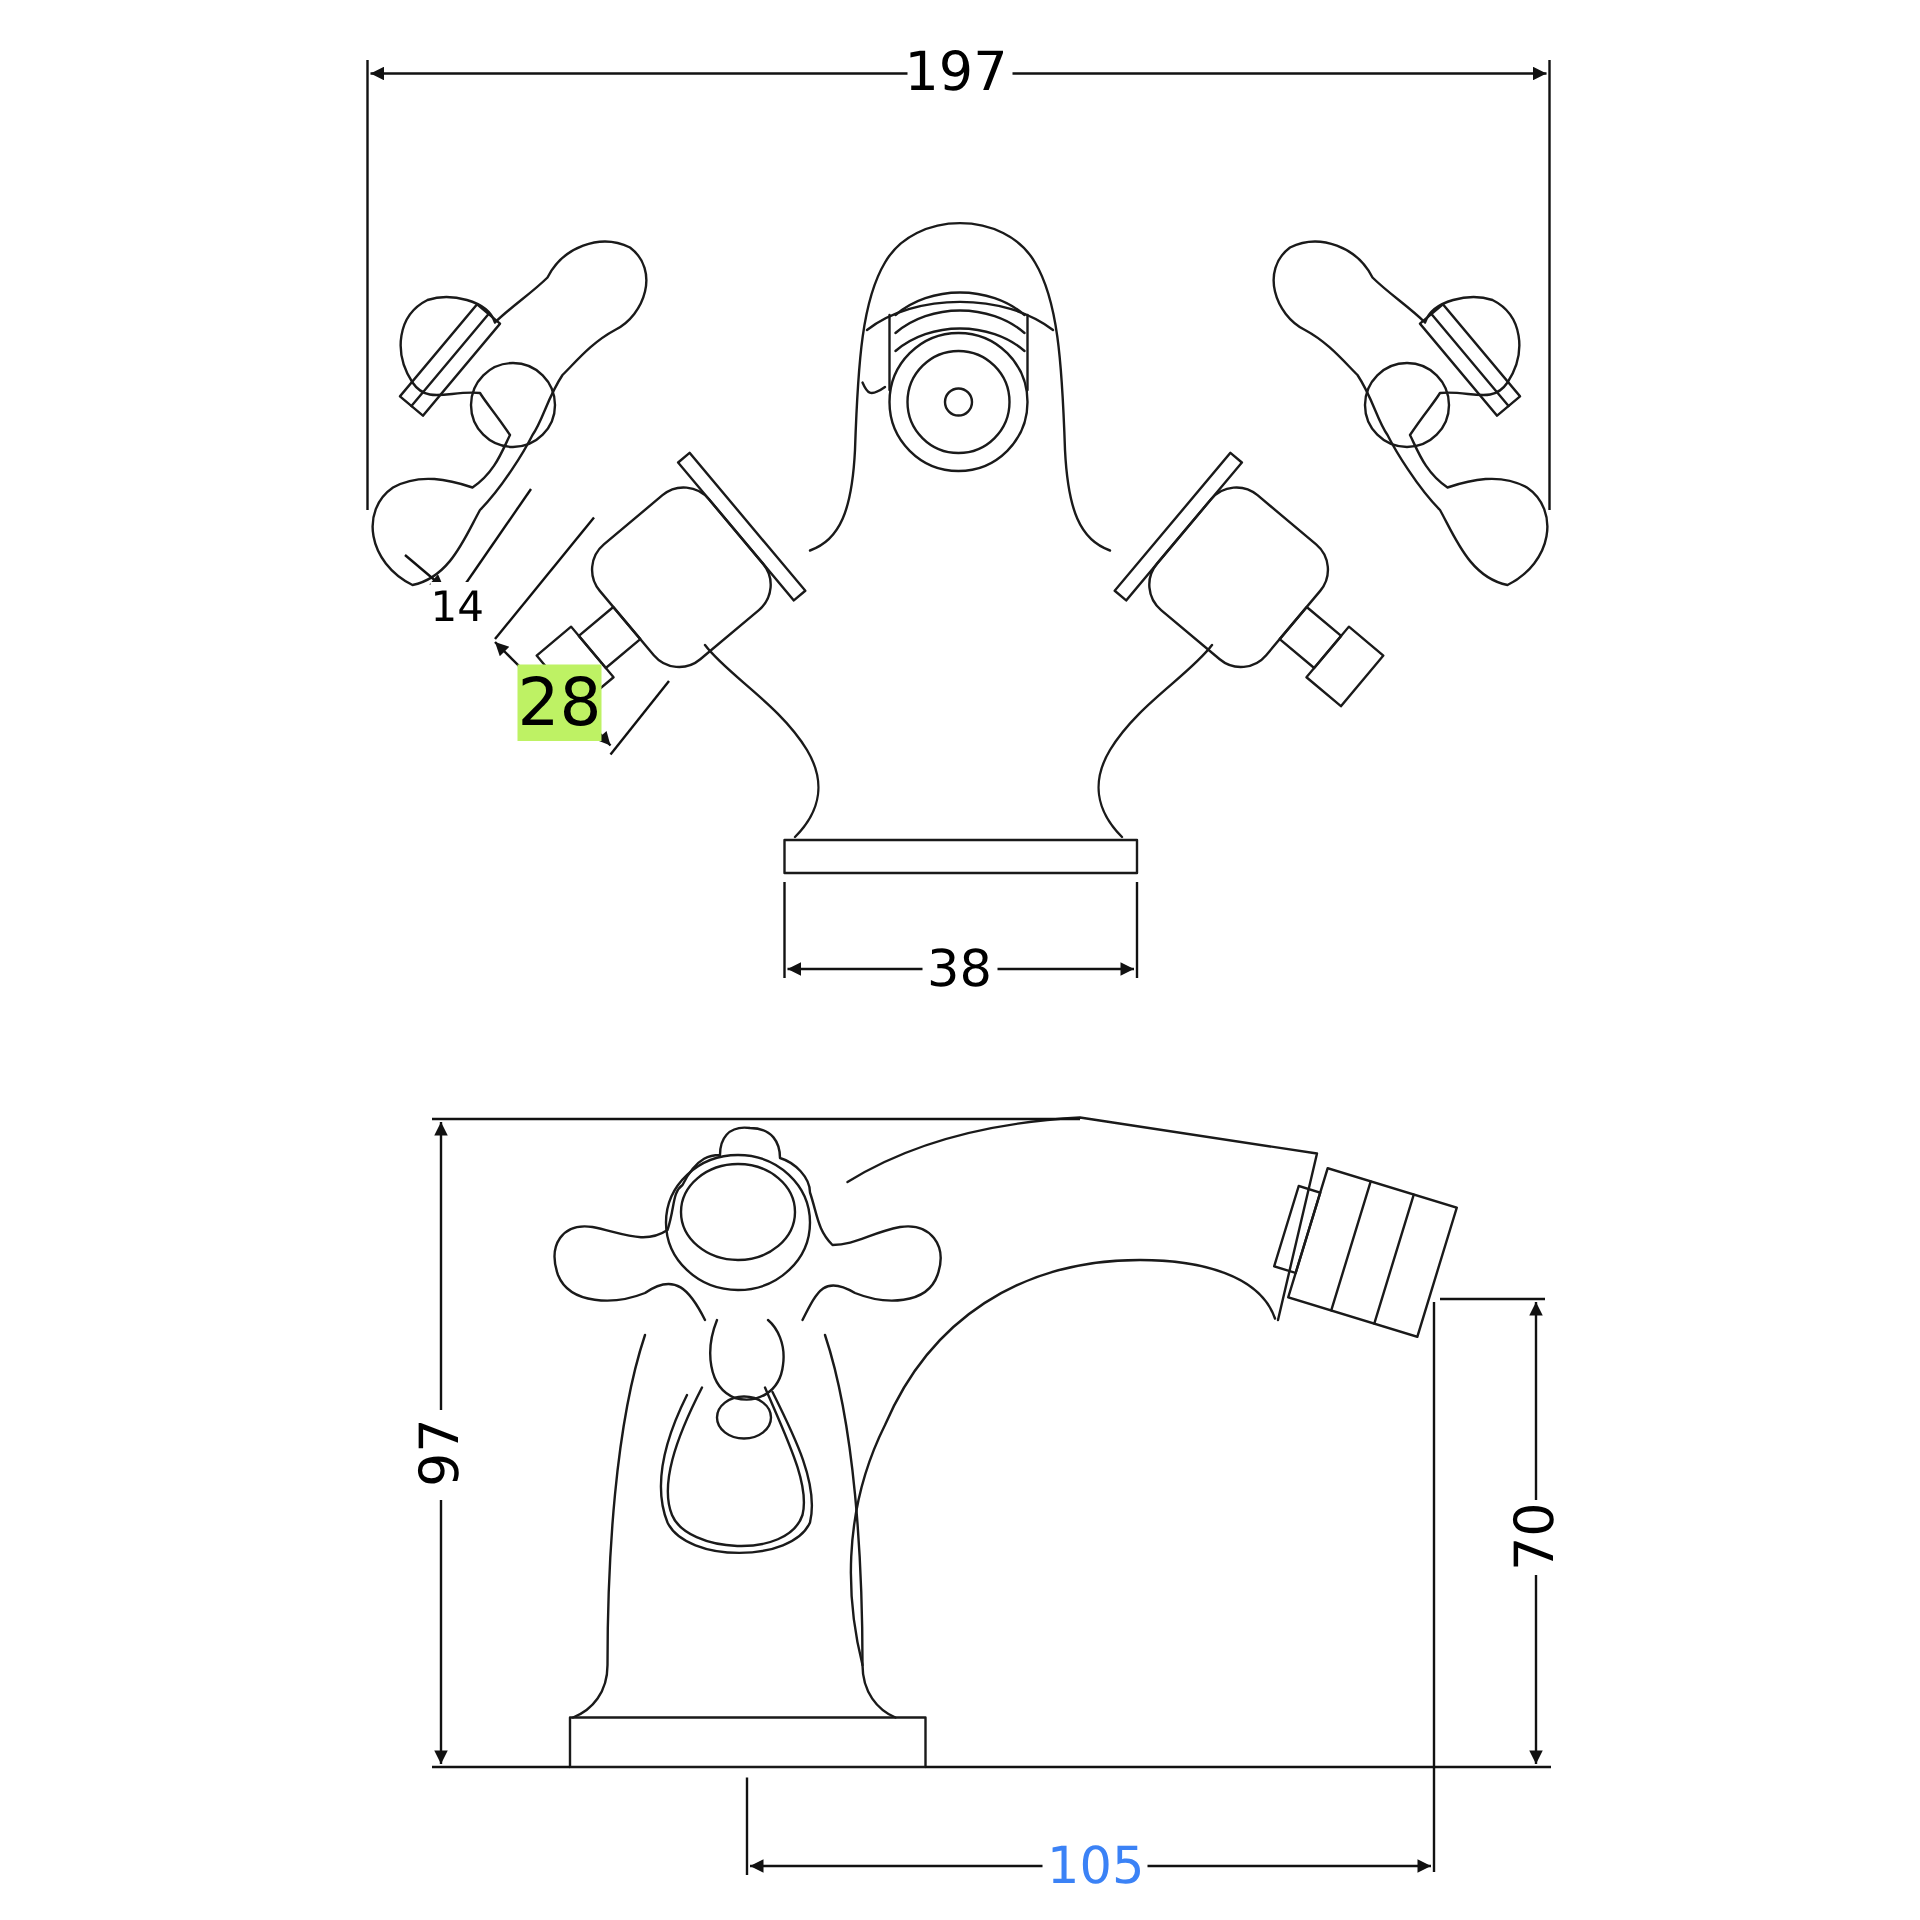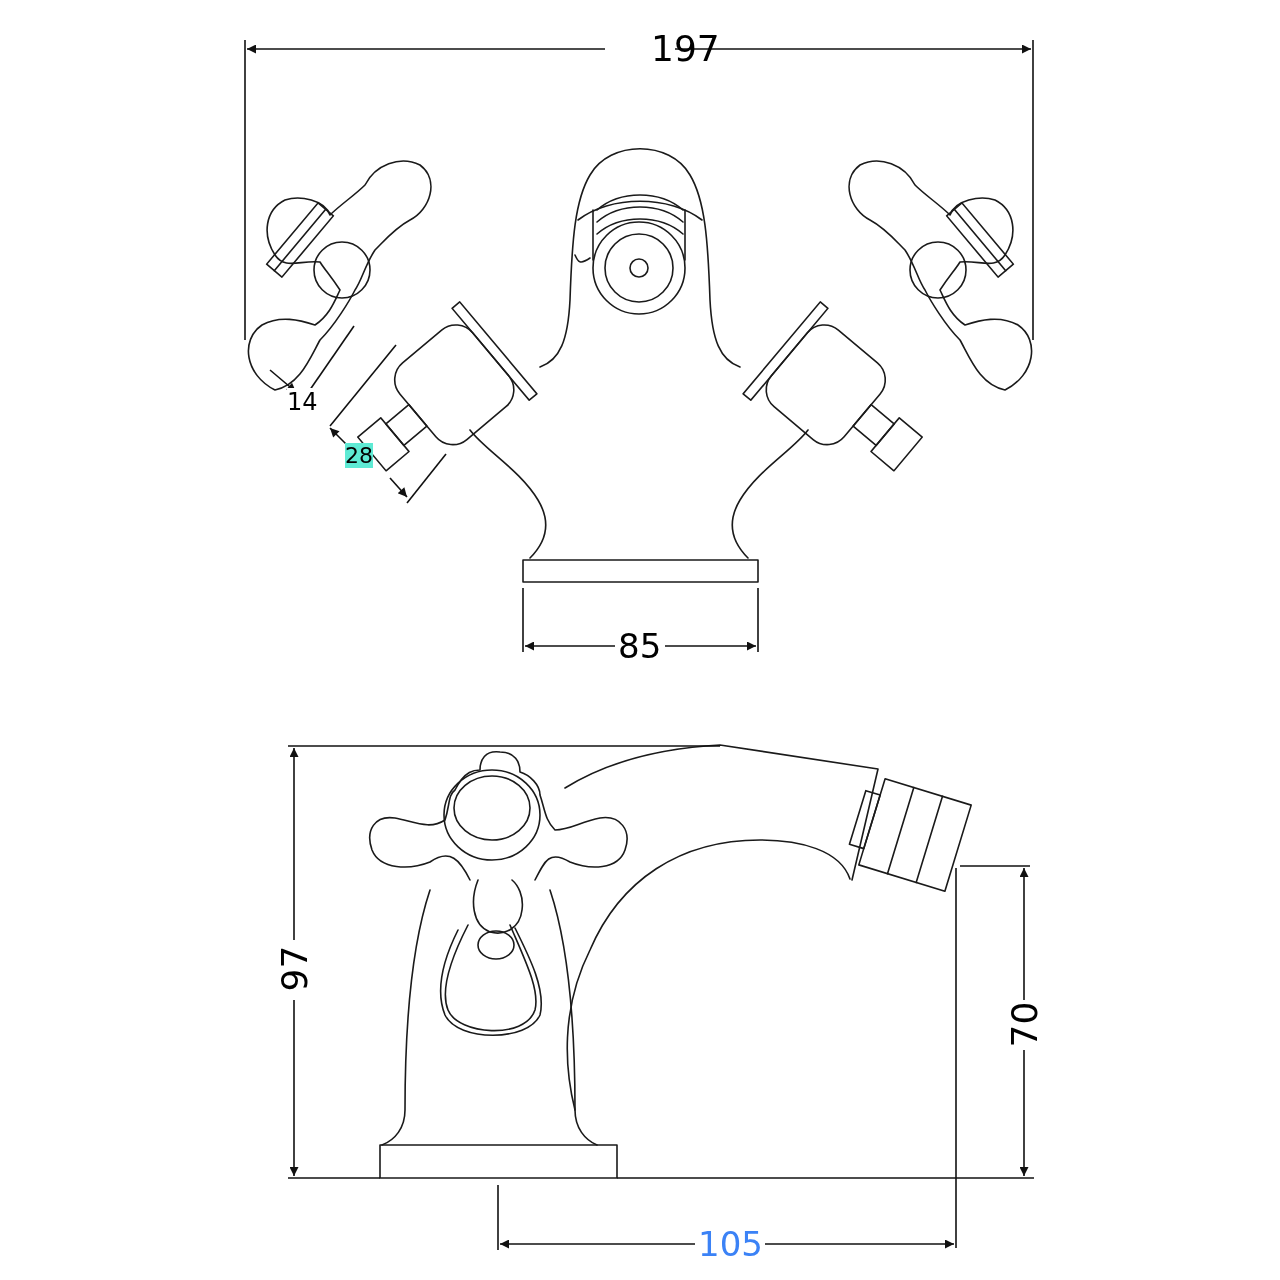--- a/index.html
+++ b/index.html
@@ -137,19 +137,19 @@
     </g>
 
     <g>
       <line class="dim" x1="498" y1="1185" x2="498" y2="1250"></line>
       <line class="dim" x1="500" y1="1244" x2="695" y2="1244" marker-start="url(#ah)"></line>
       <line class="dim" x1="765" y1="1244" x2="954" y2="1244" marker-end="url(#ah)"></line>
     </g>
   </g>
 </svg>
 
-<div style="position:absolute;left:603px;top:28px;font-family:'DejaVu Sans',sans-serif;font-size:36px;color:#000;margin-left:48px;">197</div>
-<div style="position:absolute;left:287px;top:388px;font-family:'DejaVu Sans',sans-serif;font-size:24px;color:#000;background:#fff;">14</div>
-<div style="position:absolute;left:345px;top:443px;font-family:'DejaVu Sans',sans-serif;font-size:22px;color:#000;background:#5eead4;">28</div>
-<div style="position:absolute;left:618px;top:626px;font-family:'DejaVu Sans',sans-serif;font-size:34px;color:#000;">85</div>
+<div style="position:absolute;left:603px;top:28px;font-family:'DejaVu Sans',sans-serif;font-size:36px;color:#000;">197</div>
+<div style="position:absolute;left:287px;top:388px;font-family:'DejaVu Sans',sans-serif;font-size:28px;color:#000;background:#fff;">14</div>
+<div style="position:absolute;left:345px;top:443px;font-family:'DejaVu Sans',sans-serif;font-size:44px;color:#000;background:#bef264;">28</div>
+<div style="position:absolute;left:618px;top:626px;font-family:'DejaVu Sans',sans-serif;font-size:34px;color:#000;">38</div>
 <div style="position:absolute;left:254px;top:948px;font-family:'DejaVu Sans',sans-serif;font-size:36px;color:#000;transform:rotate(-90deg);transform-origin:center;width:80px;text-align:center;">97</div>
 <div style="position:absolute;left:984px;top:1004px;font-family:'DejaVu Sans',sans-serif;font-size:36px;color:#000;transform:rotate(-90deg);transform-origin:center;width:80px;text-align:center;">70</div>
 <div style="position:absolute;left:698px;top:1224px;font-family:'DejaVu Sans',sans-serif;font-size:34px;color:#3b82f6;">105</div>
 
 </body></html>

